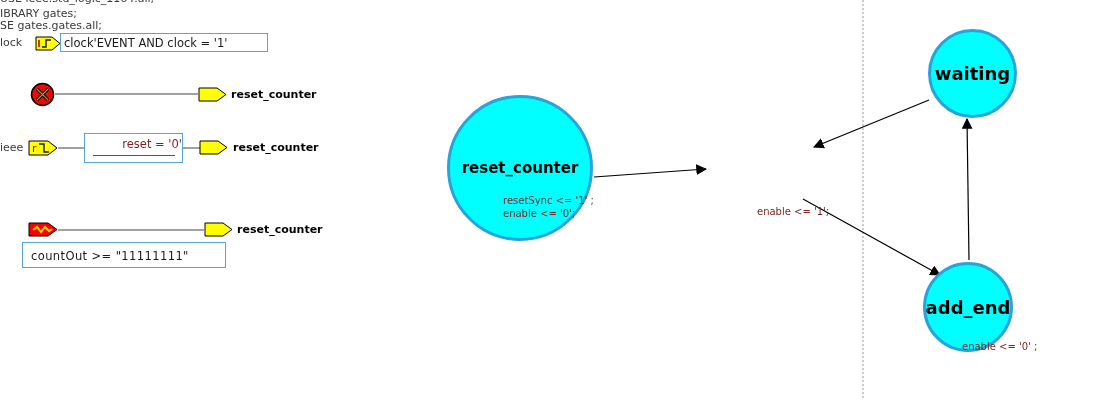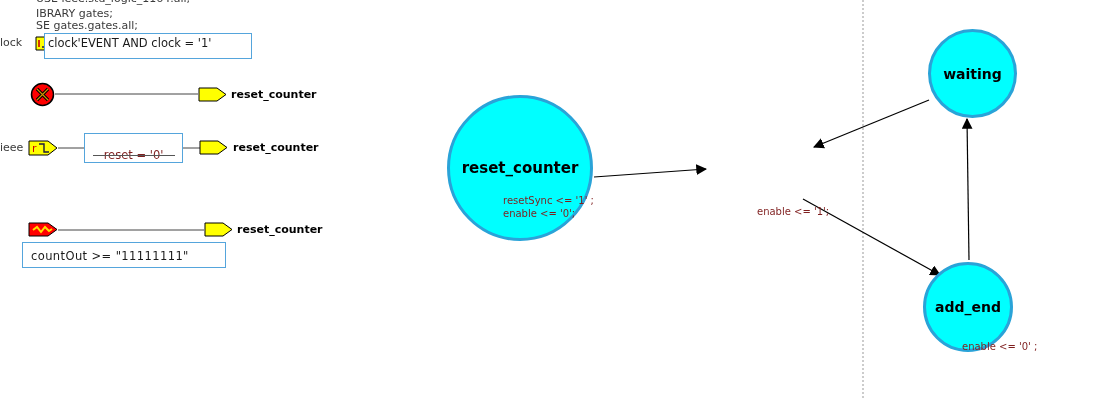--- a/index.html
+++ b/index.html
@@ -1,35 +1,35 @@
 <!DOCTYPE html>
 <html><head>
 <meta charset="utf-8">
 <style>
   html,body { margin:0; padding:0; background:#fff; }
   .screen {
     position:relative; width:1115px; height:411px; overflow:hidden;
     background:#fff; font-family:"DejaVu Sans", sans-serif;
   }
-  .code-line { position:absolute; left:0; font-size:11px; color:#3a3a3a; white-space:nowrap;padding-left:36px; }
+  .code-line { position:absolute; left:0; font-size:11px; color:#3a3a3a; white-space:nowrap; }
   .sig-label { position:absolute; font-size:11px; color:#3a3a3a; white-space:nowrap; }
   .cond-box {
     position:absolute; background:#fff; border:1px solid #55a5dc;
     font-size:11.5px; color:#1a1a1a; white-space:nowrap; box-sizing:border-box;
   }
   .cond-box.clock { padding:2px 2px 0 3px; }
-  .cond-box.reset { color:#7f1f1f; text-align:center; padding-top:14px; font-size:11.5px; }
+  .cond-box.reset { color:#7f1f1f; text-align:right; padding-top:3px; font-size:11.5px; }
   .cond-box.count { padding:6px 0 0 8px; letter-spacing:0.4px; }
   .underbar { position:absolute; left:8px; right:7px; top:21px; height:0; border-top:1.5px solid #555; }
   .arrow-label { position:absolute; font-size:11px; font-weight:bold; color:#000; white-space:nowrap; }
   .state {
     position:absolute; border-radius:50%; background:#00ffff; border:3px solid #2aa3d8;
     box-sizing:border-box; display:flex; align-items:center; justify-content:center;
   }
-  .state-name { font-weight:bold; color:#000; font-size:14px; white-space:nowrap; }
+  .state-name { font-weight:bold; color:#000; font-size:18px; white-space:nowrap; }
   .state-name.big { font-size:15px; }
   .action-text { position:absolute; font-size:10px; color:#7f1f1f; white-space:nowrap; line-height:13px; }
   svg.layer { position:absolute; left:0; top:0; pointer-events:none; }
   .icon { position:absolute; }
 </style>
 </head>
 <body>
 
 <div class="screen">
 
@@ -56,21 +56,21 @@
   <div class="code-line" style="top:-8px">USE ieee.std_logic_1164.all;</div>
   <div class="code-line" style="top:7px">IBRARY gates;</div>
   <div class="code-line" style="top:19px">SE gates.gates.all;</div>
 
   <div class="sig-label" style="left:0;top:36px">lock</div>
   <svg class="icon" style="left:35px;top:36px" width="26" height="15">
     <polygon points="1,1 17,1 25,7.5 17,14 1,14" fill="#ffff00" stroke="#000" stroke-width="1"></polygon>
     <path d="M4,4 L4,11" stroke="#cc0000" stroke-width="1.6" fill="none"></path>
     <path d="M7,11 L11,11 L11,4 L16,4" stroke="#1a1a40" stroke-width="1.4" fill="none"></path>
   </svg>
-  <div class="cond-box clock" style="left:44px;top:33px;width:208px;height:26px">clock'EVENT AND clock = '1'</div>
+  <div class="cond-box clock" style="left:60px;top:33px;width:208px;height:19px">clock'EVENT AND clock = '1'</div>
 
   <svg class="icon" style="left:30px;top:82px" width="25" height="25">
     <circle cx="12.5" cy="12.5" r="11" fill="#ff0000" stroke="#000" stroke-width="1.5"></circle>
     <path d="M7,7 L18,18 M18,7 L7,18" stroke="#000" stroke-width="3.2"></path>
     <path d="M7,7 L18,18 M18,7 L7,18" stroke="#cf9400" stroke-width="1.1"></path>
   </svg>
   <svg class="icon" style="left:198px;top:87px" width="29" height="15">
     <polygon points="1,1 19,1 28,7.5 19,14 1,14" fill="#ffff00" stroke="#000" stroke-width="1"></polygon>
   </svg>
   <div class="arrow-label" style="left:231px;top:88px">reset_counter</div>

